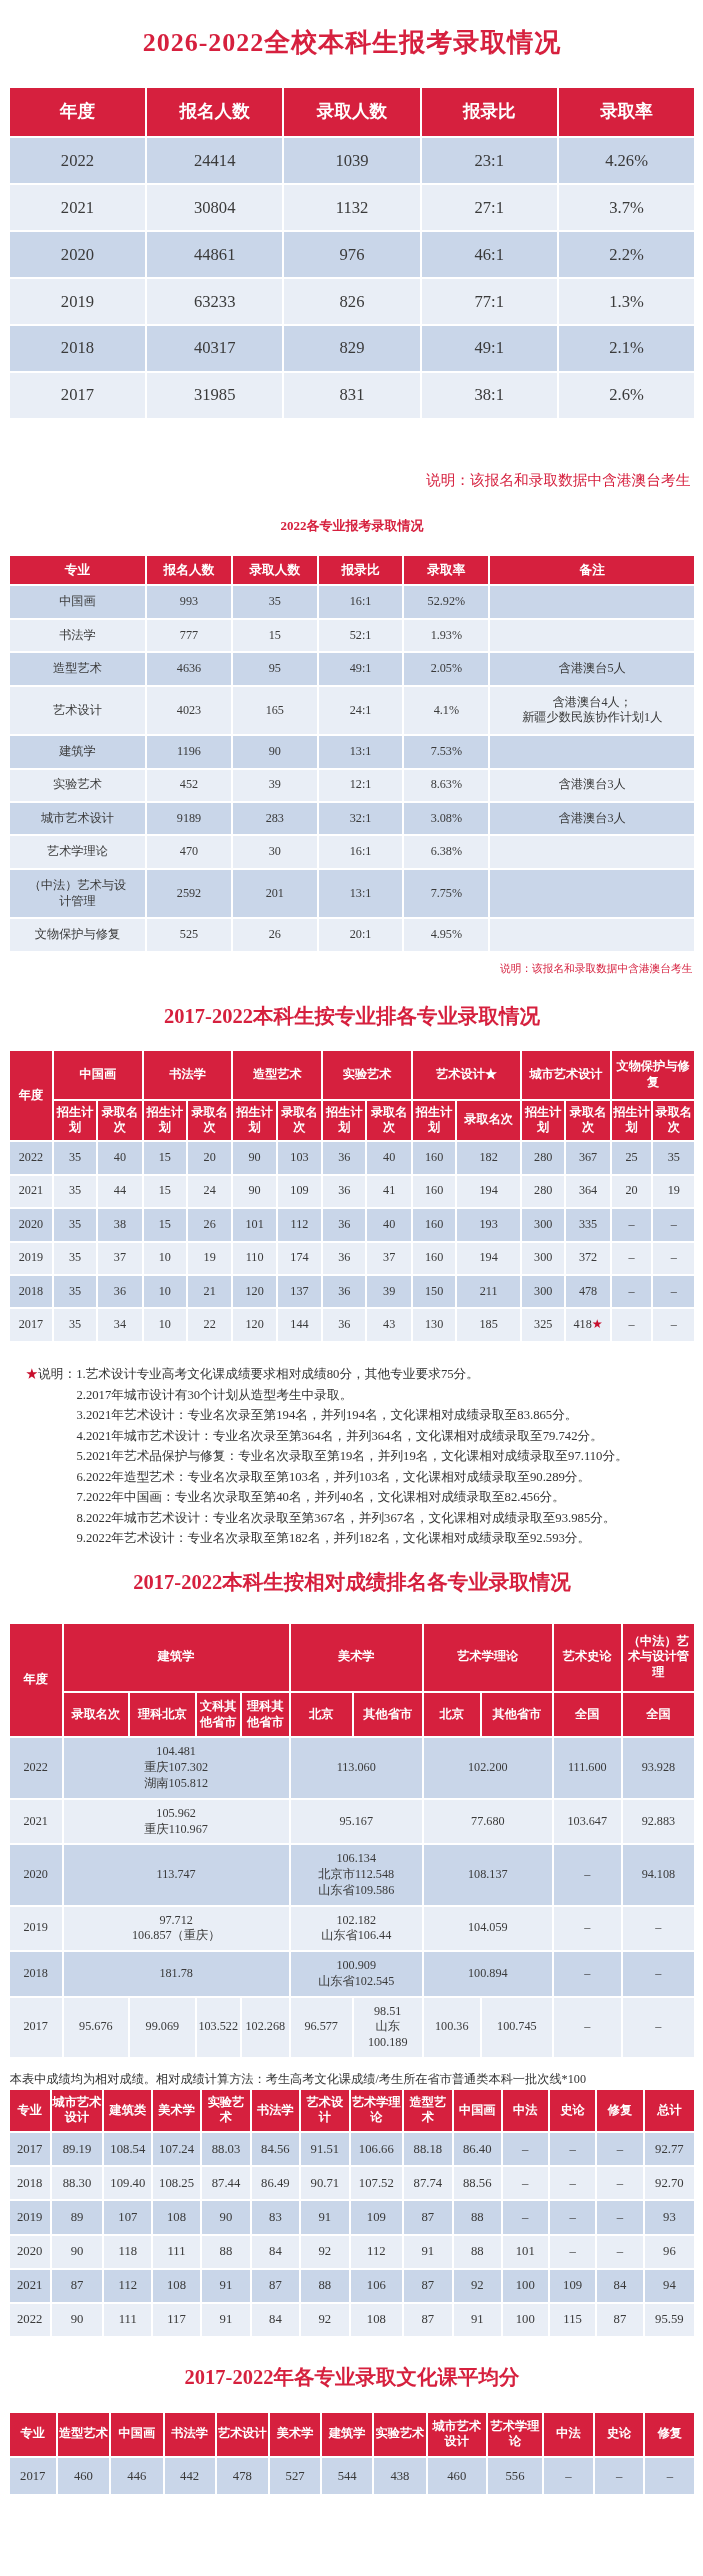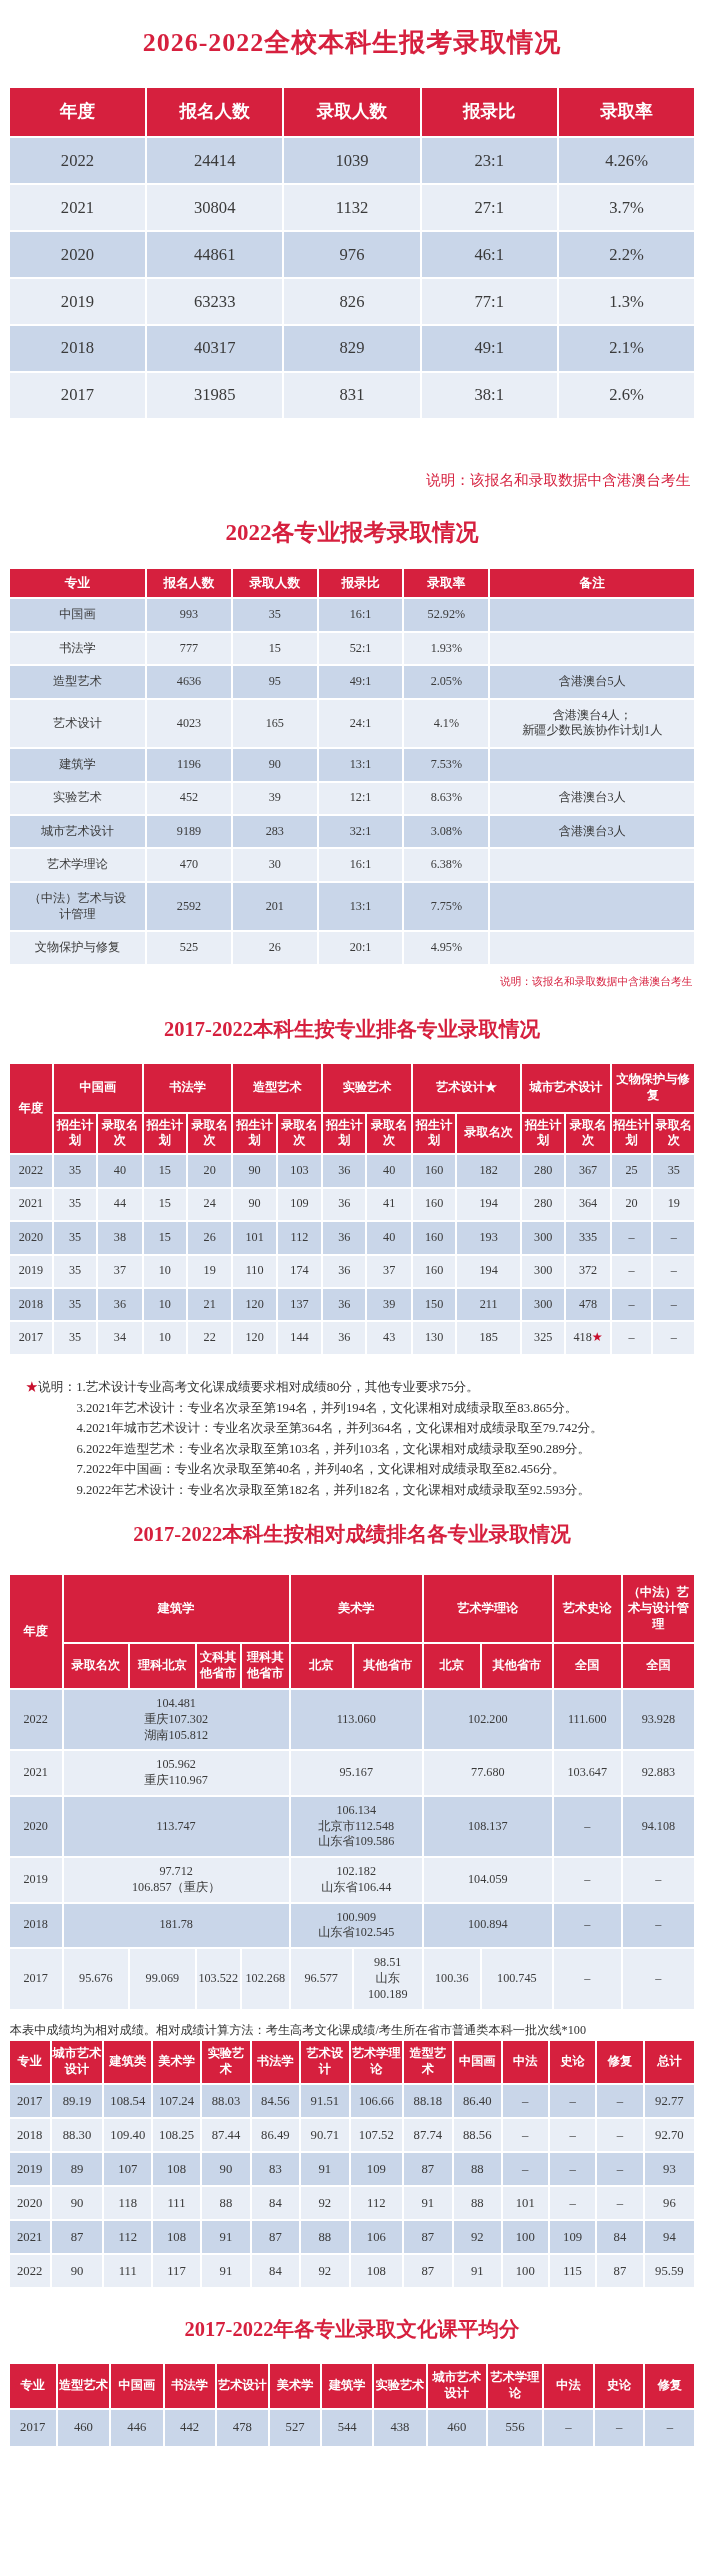--- a/index.html
+++ b/index.html
@@ -6,21 +6,21 @@
   html,body { background:#ffffff; }
   .page {
     width:704px; height:2576px; overflow:hidden; background:#fff;
     padding:9.8px 7.8px 0 7.8px;
     font-family:"Liberation Serif","DejaVu Serif",serif;
     color:#333;
   }
   .title { text-align:center; color:#d6203e; font-weight:bold; }
   .main-title { font-size:26px; margin:15.6px 0 25.4px 0; letter-spacing:1px; }
   .sub-title { font-size:20.5px; }
-  .t2-title { margin:27px 0 19.5px 0; font-size:23px; }
+  .t2-title { margin:27px 0 19.5px 0; font-size:13px; }
   .t3-title { margin:25.4px 0 19.5px 0; }
   .t4-title { margin:19.5px 0 25.4px 0; }
   .t5-title { margin:31px 0 25.4px 0; }
   .t6-title { margin:25.4px 0 19.5px 0; }
 
   .tbl table { width:100%; border-collapse:collapse; table-layout:fixed; }
   .tbl th, .tbl td {
     border:2px solid #ffffff; text-align:center; vertical-align:middle;
     word-break:break-all; line-height:1.3;
   }
@@ -390,24 +390,27 @@
             <td>418<span class="cell-star">★</span></td>
             <td>–</td>
             <td>–</td>
           </tr>
         </tbody>
       </table>
     </div>
 
   <div class="notes" id="notes3">
       <div class="note-first"><span class="cell-star">★</span>说明：1.艺术设计专业高考文化课成绩要求相对成绩80分，其他专业要求75分。</div>
+      <div class="note-rest">2.2017年城市设计有30个计划从造型考生中录取。</div>
       <div class="note-rest">3.2021年艺术设计：专业名次录至第194名，并列194名，文化课相对成绩录取至83.865分。</div>
       <div class="note-rest">4.2021年城市艺术设计：专业名次录至第364名，并列364名，文化课相对成绩录取至79.742分。</div>
+      <div class="note-rest">5.2021年艺术品保护与修复：专业名次录取至第19名，并列19名，文化课相对成绩录取至97.110分。</div>
       <div class="note-rest">6.2022年造型艺术：专业名次录取至第103名，并列103名，文化课相对成绩录取至90.289分。</div>
       <div class="note-rest">7.2022年中国画：专业名次录取至第40名，并列40名，文化课相对成绩录取至82.456分。</div>
+      <div class="note-rest">8.2022年城市艺术设计：专业名次录取至第367名，并列367名，文化课相对成绩录取至93.985分。</div>
       <div class="note-rest">9.2022年艺术设计：专业名次录取至第182名，并列182名，文化课相对成绩录取至92.593分。</div>
     </div>
 
   <h2 class="title sub-title t4-title">2017-2022本科生按相对成绩排名各专业录取情况</h2>
   <div class="tbl t4">
       <table>
         <colgroup>
           <col style="width: 7.6%;">
           <col style="width: 9.4%;">
           <col style="width: 9.4%;">

